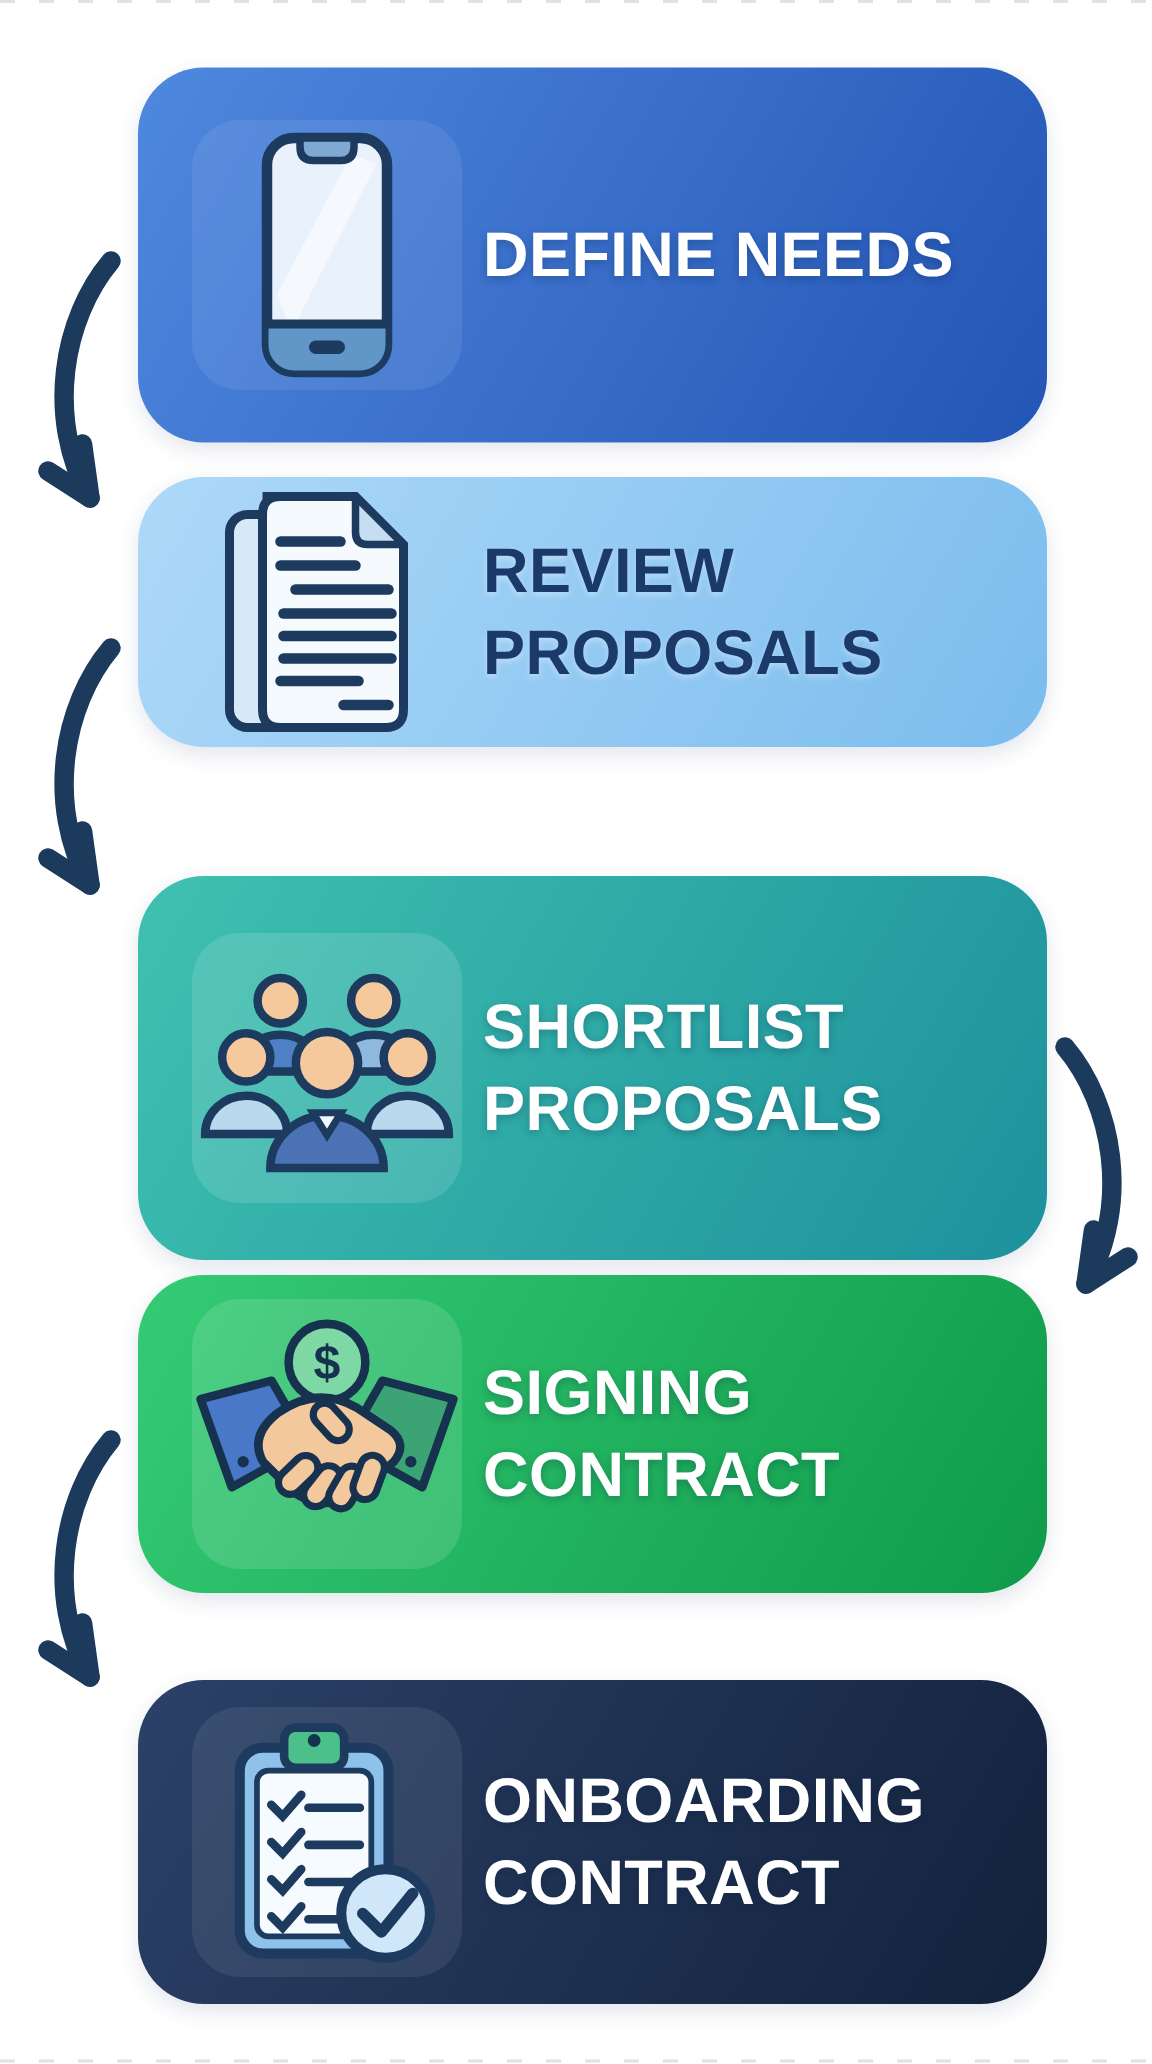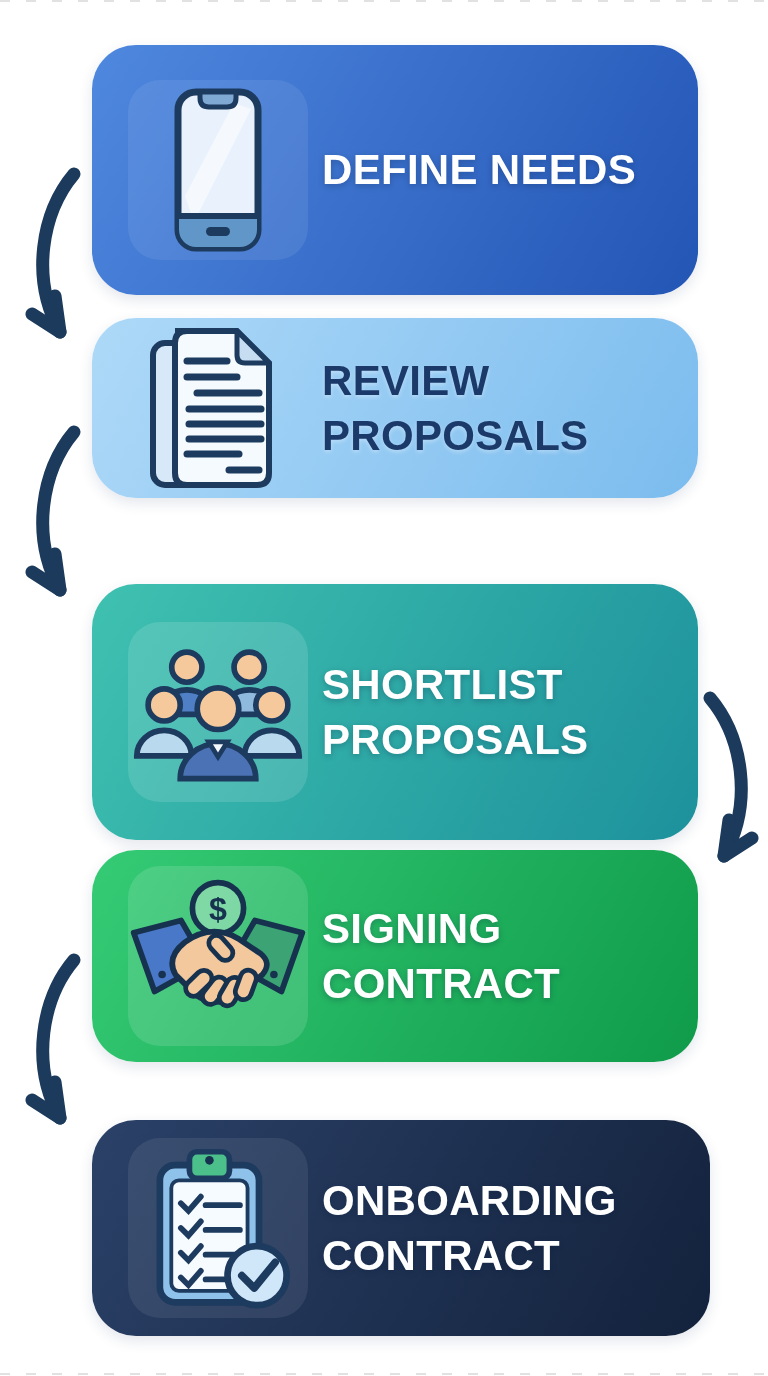--- a/index.html
+++ b/index.html
@@ -20,21 +20,21 @@
 
   .card{
     position:absolute;left:92px;width:606px;
     border-radius:44px;
     box-shadow:0 5px 14px rgba(25,50,95,0.12);
   }
   .card-1{top:45px;height:250px;}
   .card-2{top:318px;height:180px;}
   .card-3{top:584px;height:256px;}
   .card-4{top:850px;height:212px;}
-  .card-5{top:1120px;height:216px;padding-left:12px;}
+  .card-5{top:1120px;height:216px;}
 
   .icon-tile{
     position:absolute;left:36px;top:50%;transform:translateY(-50%);
     width:180px;height:180px;border-radius:32px;
     display:flex;align-items:center;justify-content:center;
   }
   .card-1 .icon-tile{background:rgba(255,255,255,0.08);}
   .card-2 .icon-tile{background:rgba(255,255,255,0.0);}
   .card-3 .icon-tile{background:rgba(255,255,255,0.13);}
   .card-4 .icon-tile{background:rgba(255,255,255,0.13);}

